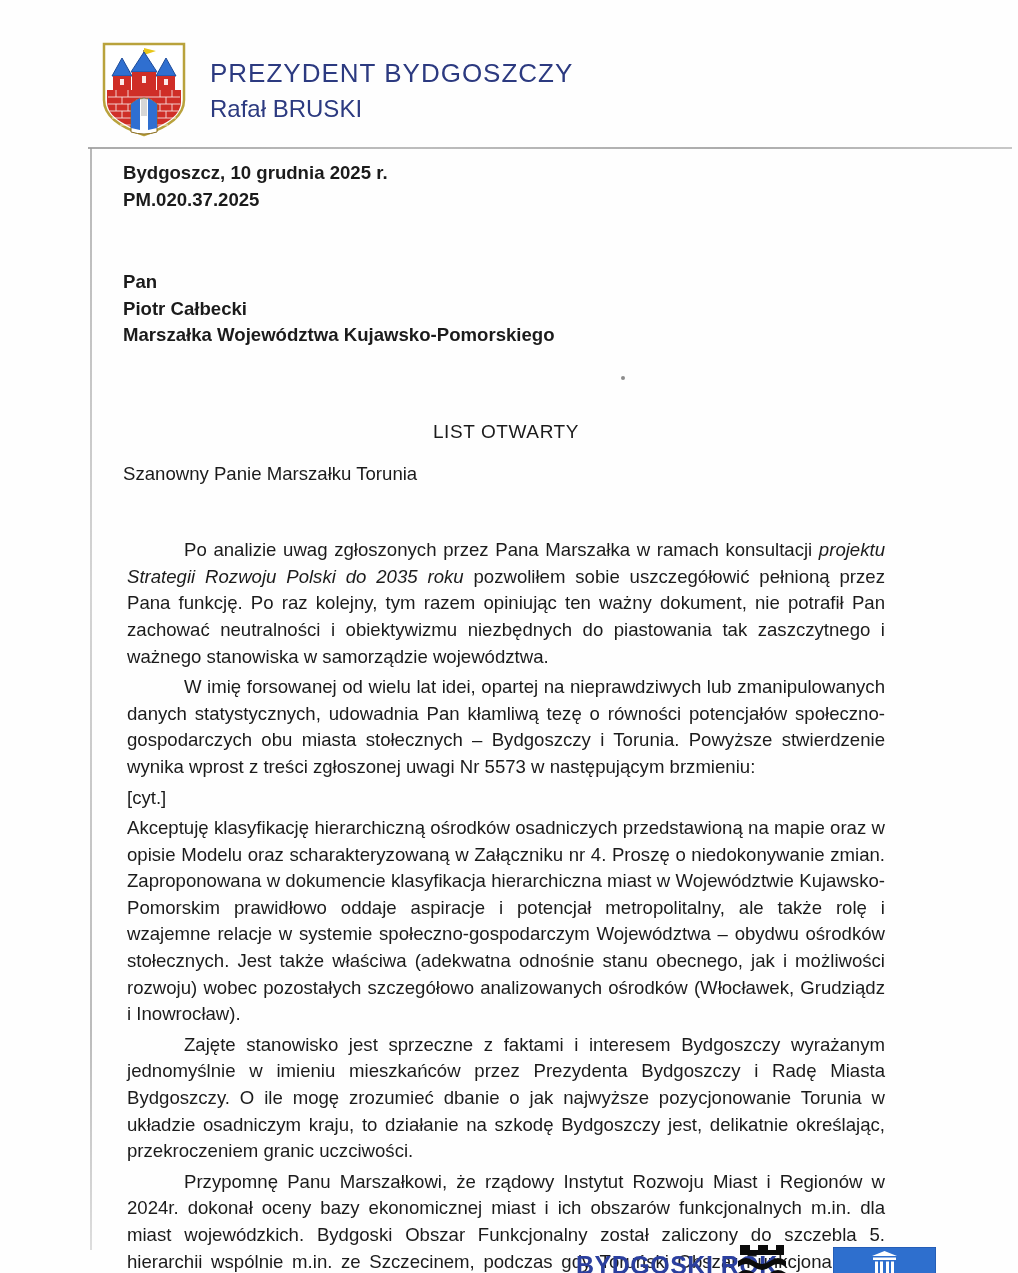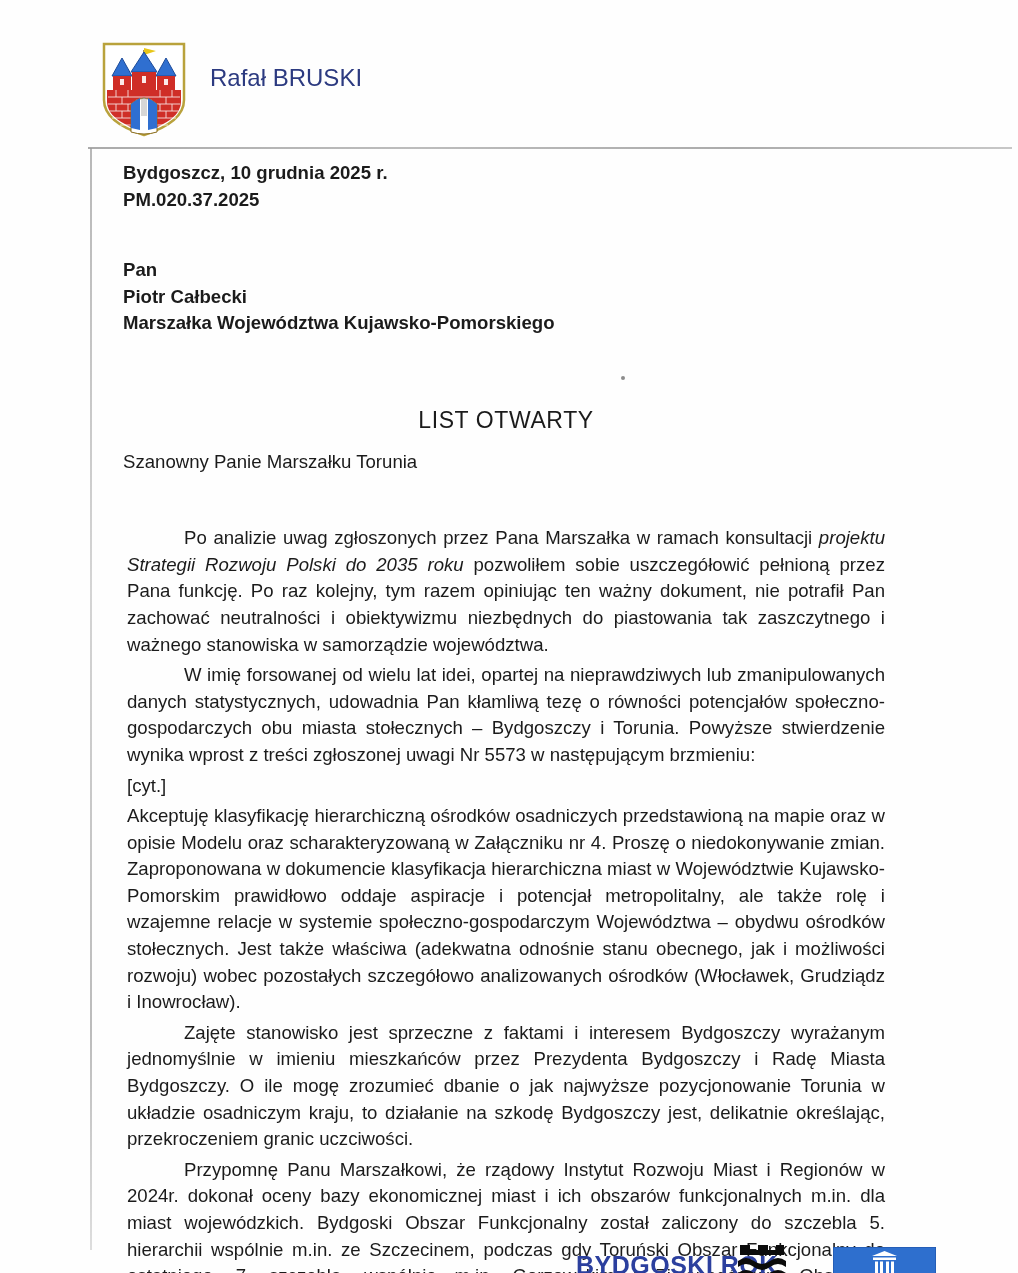--- a/index.html
+++ b/index.html
@@ -30,22 +30,22 @@
     opacity:.7;
   }
   .speck{position:absolute;left:621px;top:376px;width:4px;height:4px;background:#6f6f6f;border-radius:50%;opacity:.8;}
 
   
   .content{
     position:absolute;left:123px;top:160px;width:766px;
     font-size:18.6px;line-height:26.6px;color:#1b1b1b;
   }
   .meta-line{white-space:nowrap;font-weight:bold;}
-  .addressee{margin-top:44px;font-weight:bold;}
-  .letter-title{margin-top:70px;text-align:center;letter-spacing:.6px;font-size:23px;}
+  .addressee{margin-top:56px;font-weight:bold;}
+  .letter-title{margin-top:70px;text-align:center;letter-spacing:.6px;font-size:19px;}
   .greeting{margin-top:15px;}
   .body-text{margin-top:50px;text-align:justify;}
   .body-text p{margin:4px;text-indent:57px;}
   .body-text p.noindent{text-indent:0;}
   .quote{font-weight:normal;}
 
   
   .footer-logo-text{
     position:absolute;left:576px;top:1251px;
     font-size:25px;font-weight:bold;letter-spacing:.5px;
@@ -106,20 +106,21 @@
     <path d="M59 66 Q54 62 50 60 L50 92 L59 90 Z" fill="#2f6fd0"></path>
 
     <g stroke="#9b9b9b" stroke-width="0.8">
       <line x1="44" y1="60" x2="44" y2="78"></line>
         <line x1="46" y1="59" x2="46" y2="78"></line>
         <line x1="48" y1="60" x2="48" y2="78"></line>
     </g>
   </svg>
 
   <div class="hdr-text">
+    <div class="hdr-title">PREZYDENT BYDGOSZCZY</div>
     <div class="hdr-name">Rafał BRUSKI</div>
   </div>
 
   <div class="rule-top"></div>
   <div class="rule-left"></div>
   <div class="speck"></div>
 
   <div class="content">
     <div class="meta-line">Bydgoszcz, 10 grudnia 2025 r.</div>
     <div class="meta-line">PM.020.37.2025</div>

